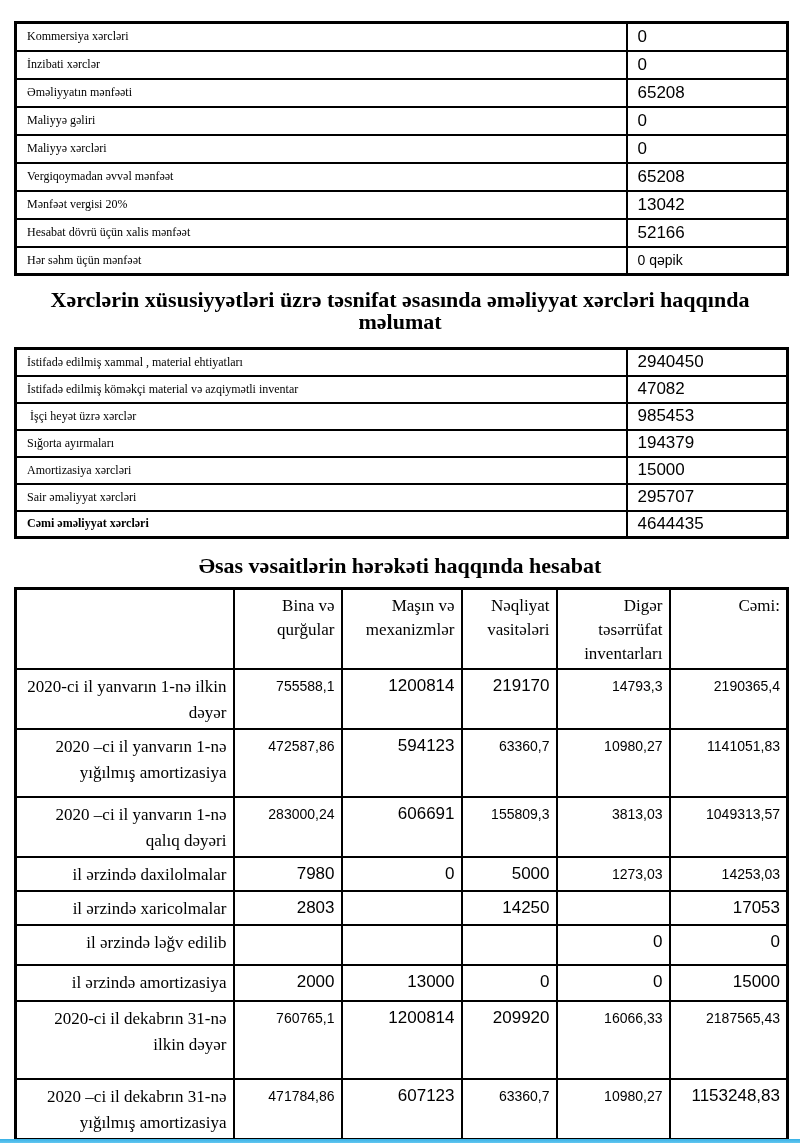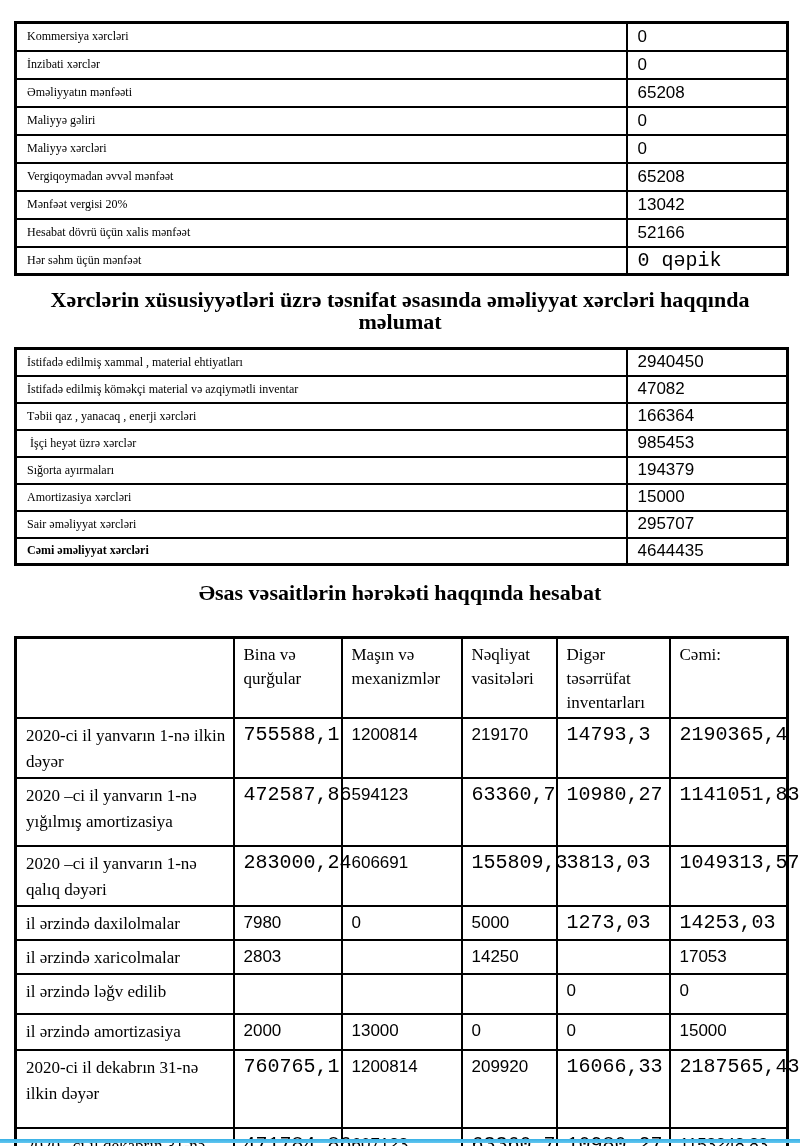--- a/index.html
+++ b/index.html
@@ -15,31 +15,31 @@
   table, td, th { border:2px solid #000; }
   table { border-width:3px; }
 
   
   .kv td { vertical-align:middle; padding:1px 8px 1px 10px; }
   .kv .lbl { font-size:12px; white-space:pre-wrap; }
   #t1 td { height:28px; }
   #t2 td { height:27px; }
 
   .v  { font-family:"Liberation Sans","DejaVu Sans",sans-serif; font-size:17px; }
-  .vs { font-family:Liberation Mono, monospace; font-size:20px; }
+  .vs { font-family:Liberation Sans, sans-serif; font-size:14px; }
   .bold { font-weight:bold; }
 
   .heading {
     font-size:22px; font-weight:bold; text-align:center; line-height:22px;
   }
   #h1 { margin:13px 0 14px 0; }
-  #h2 { margin:16px 0 32px 0; }
+  #h2 { margin:16px 0 10px 0; }
 
   
-  #t3 td, #t3 th { vertical-align:top; text-align:left; padding:4px 6px 2px 9px; }
+  #t3 td, #t3 th { vertical-align:top; text-align:right; padding:4px 6px 2px 9px; }
   #t3 th { font-weight:normal; font-size:17px; line-height:24px; }
   #t3 .lbl { font-size:17px; line-height:26px; white-space:pre-wrap; }
   #t3 .v  { line-height:24px; }
   #t3 .vs { line-height:24px; }
   #t3 tr:nth-child(1)  > * { height:76px; }
   #t3 tr:nth-child(2)  > * { height:60px; }
   #t3 tr:nth-child(3)  > * { height:68px; }
   #t3 tr:nth-child(4)  > * { height:54px; }
   #t3 tr:nth-child(5)  > * { height:30px; }
   #t3 tr:nth-child(6)  > * { height:26px;margin-top:10px; }
@@ -114,24 +114,20 @@
       <tbody>
         <tr>
           <td class="lbl">İstifadə edilmiş xammal , material ehtiyatları</td>
           <td class="v">2940450</td>
         </tr>
         <tr>
           <td class="lbl">İstifadə edilmiş köməkçi material və azqiymətli inventar</td>
           <td class="v">47082</td>
         </tr>
         <tr>
-          <td class="lbl">Təbii qaz , yanacaq , enerji xərcləri</td>
-          <td class="v">166364</td>
-        </tr>
-        <tr>
           <td class="lbl"> İşçi heyət üzrə xərclər</td>
           <td class="v">985453</td>
         </tr>
         <tr>
           <td class="lbl">Sığorta ayırmaları</td>
           <td class="v">194379</td>
         </tr>
         <tr>
           <td class="lbl">Amortizasiya xərcləri</td>
           <td class="v">15000</td>

